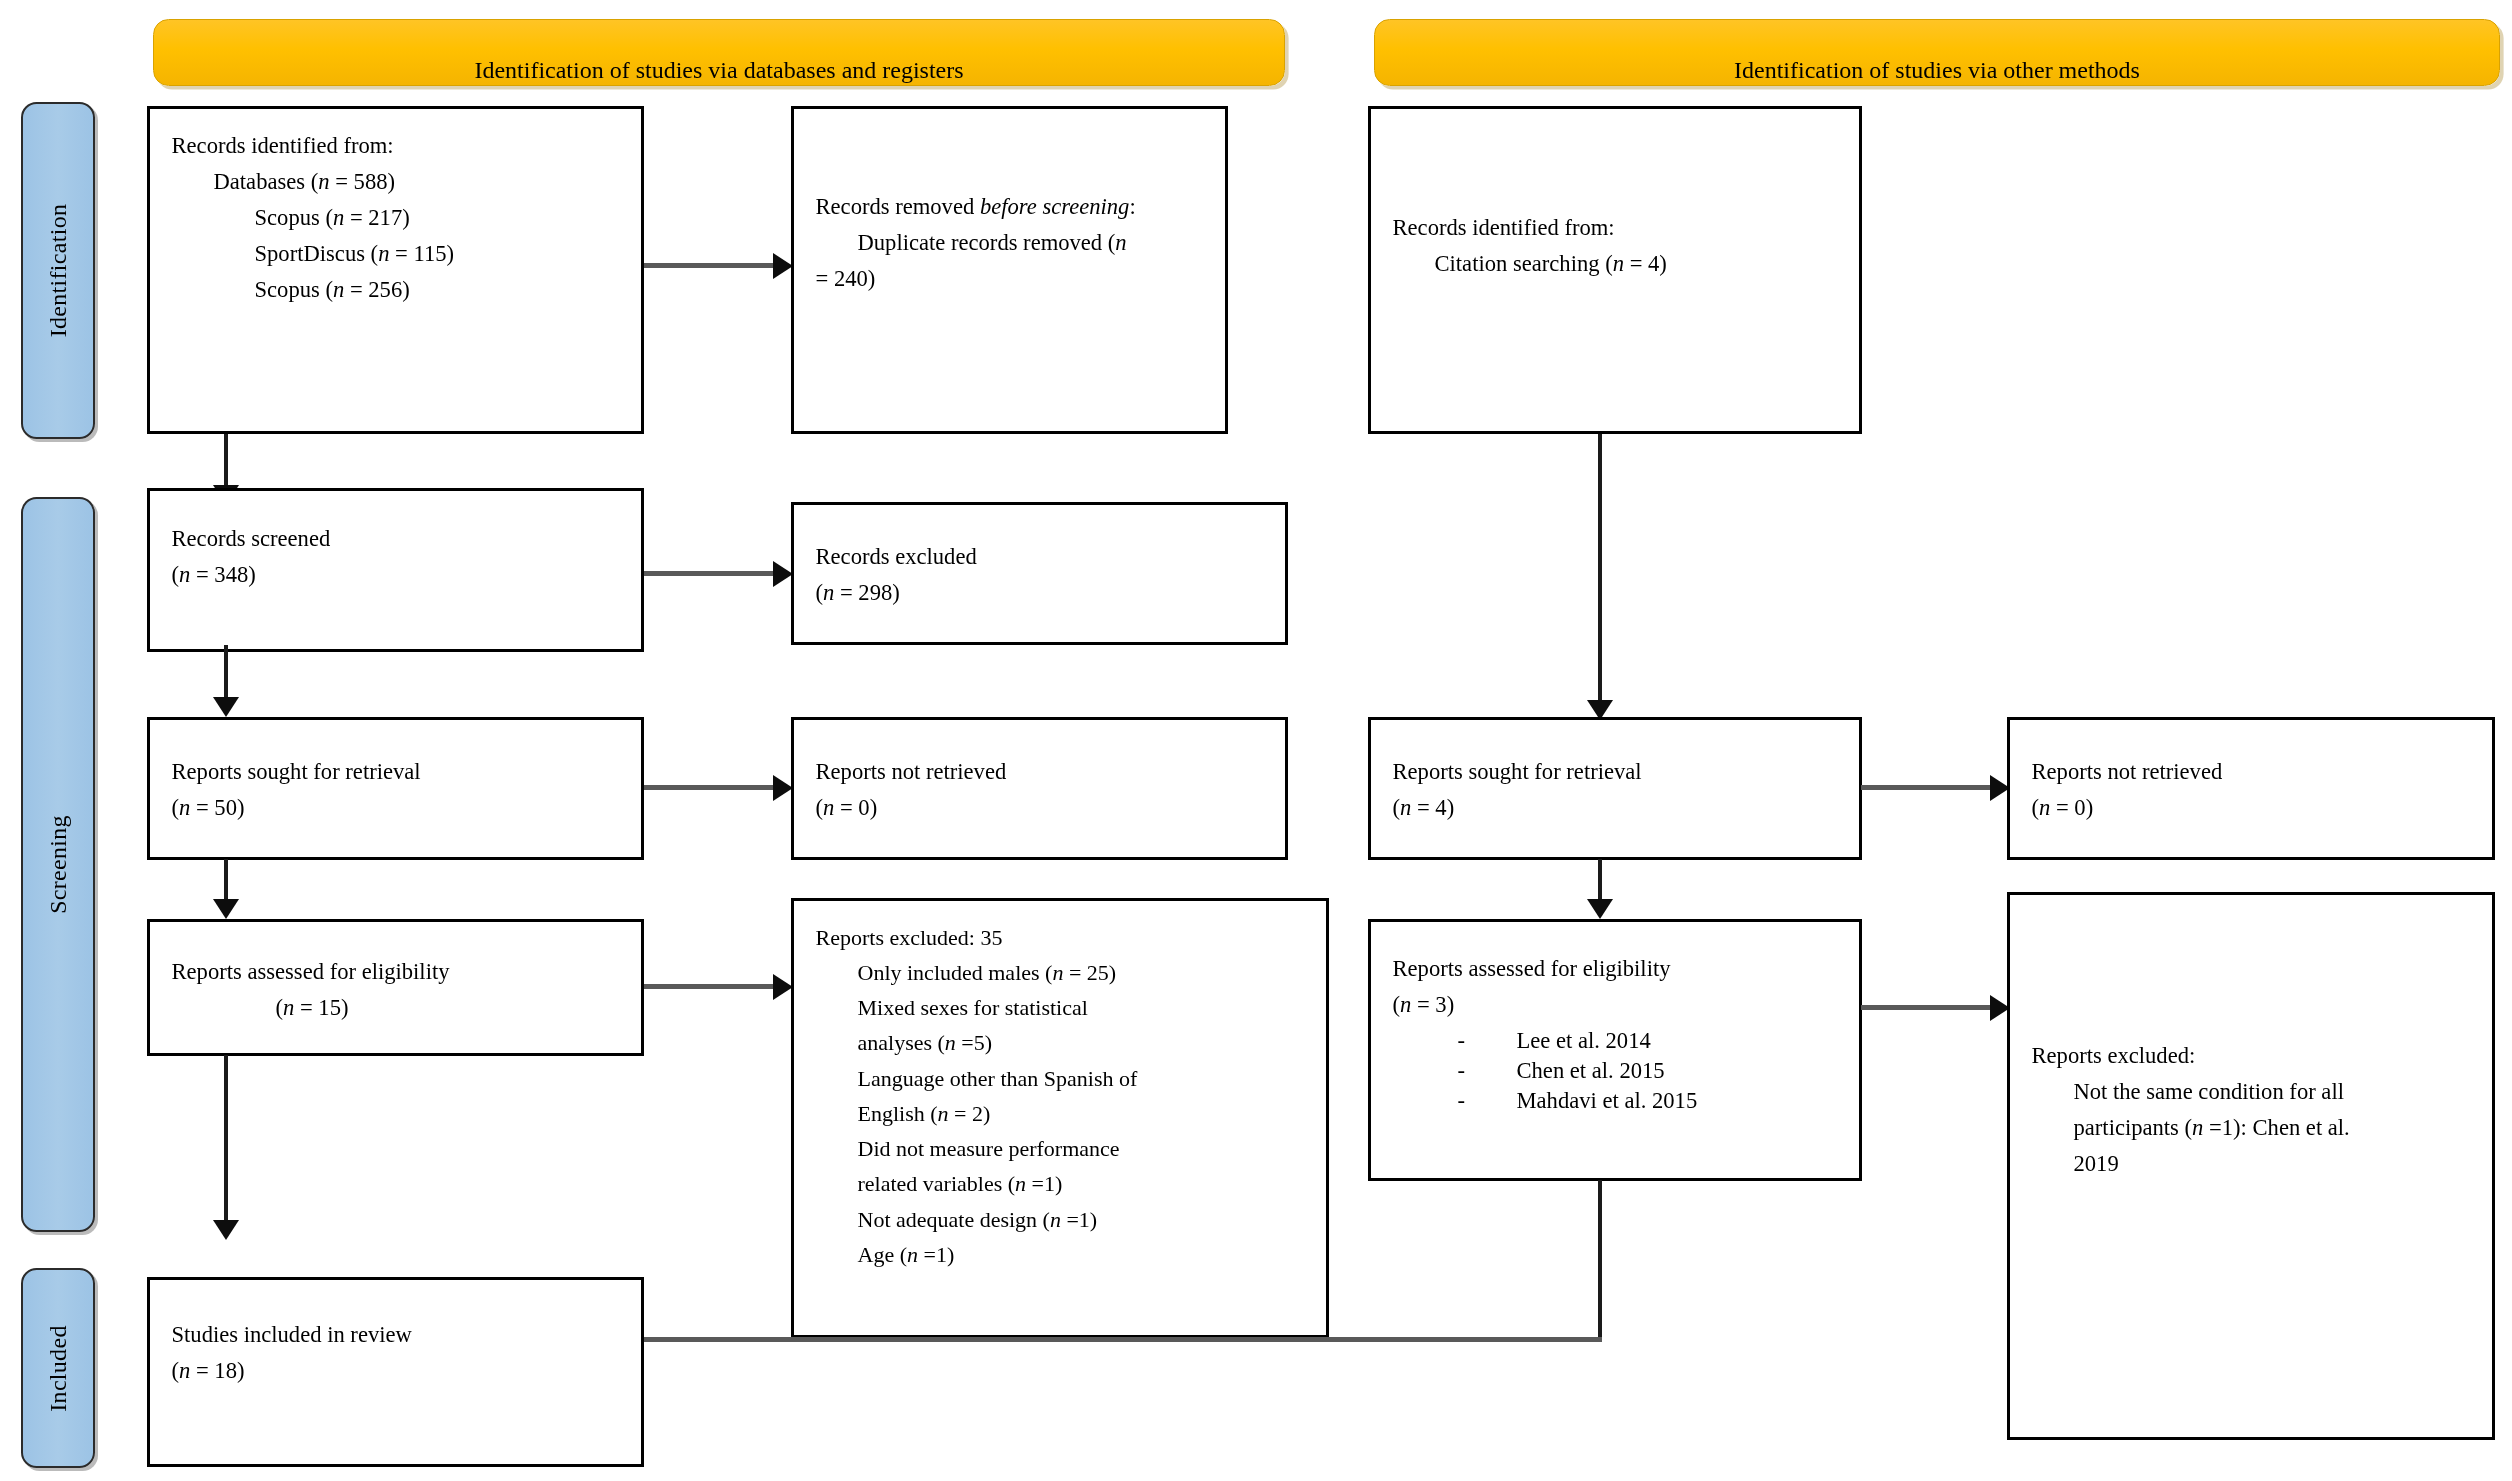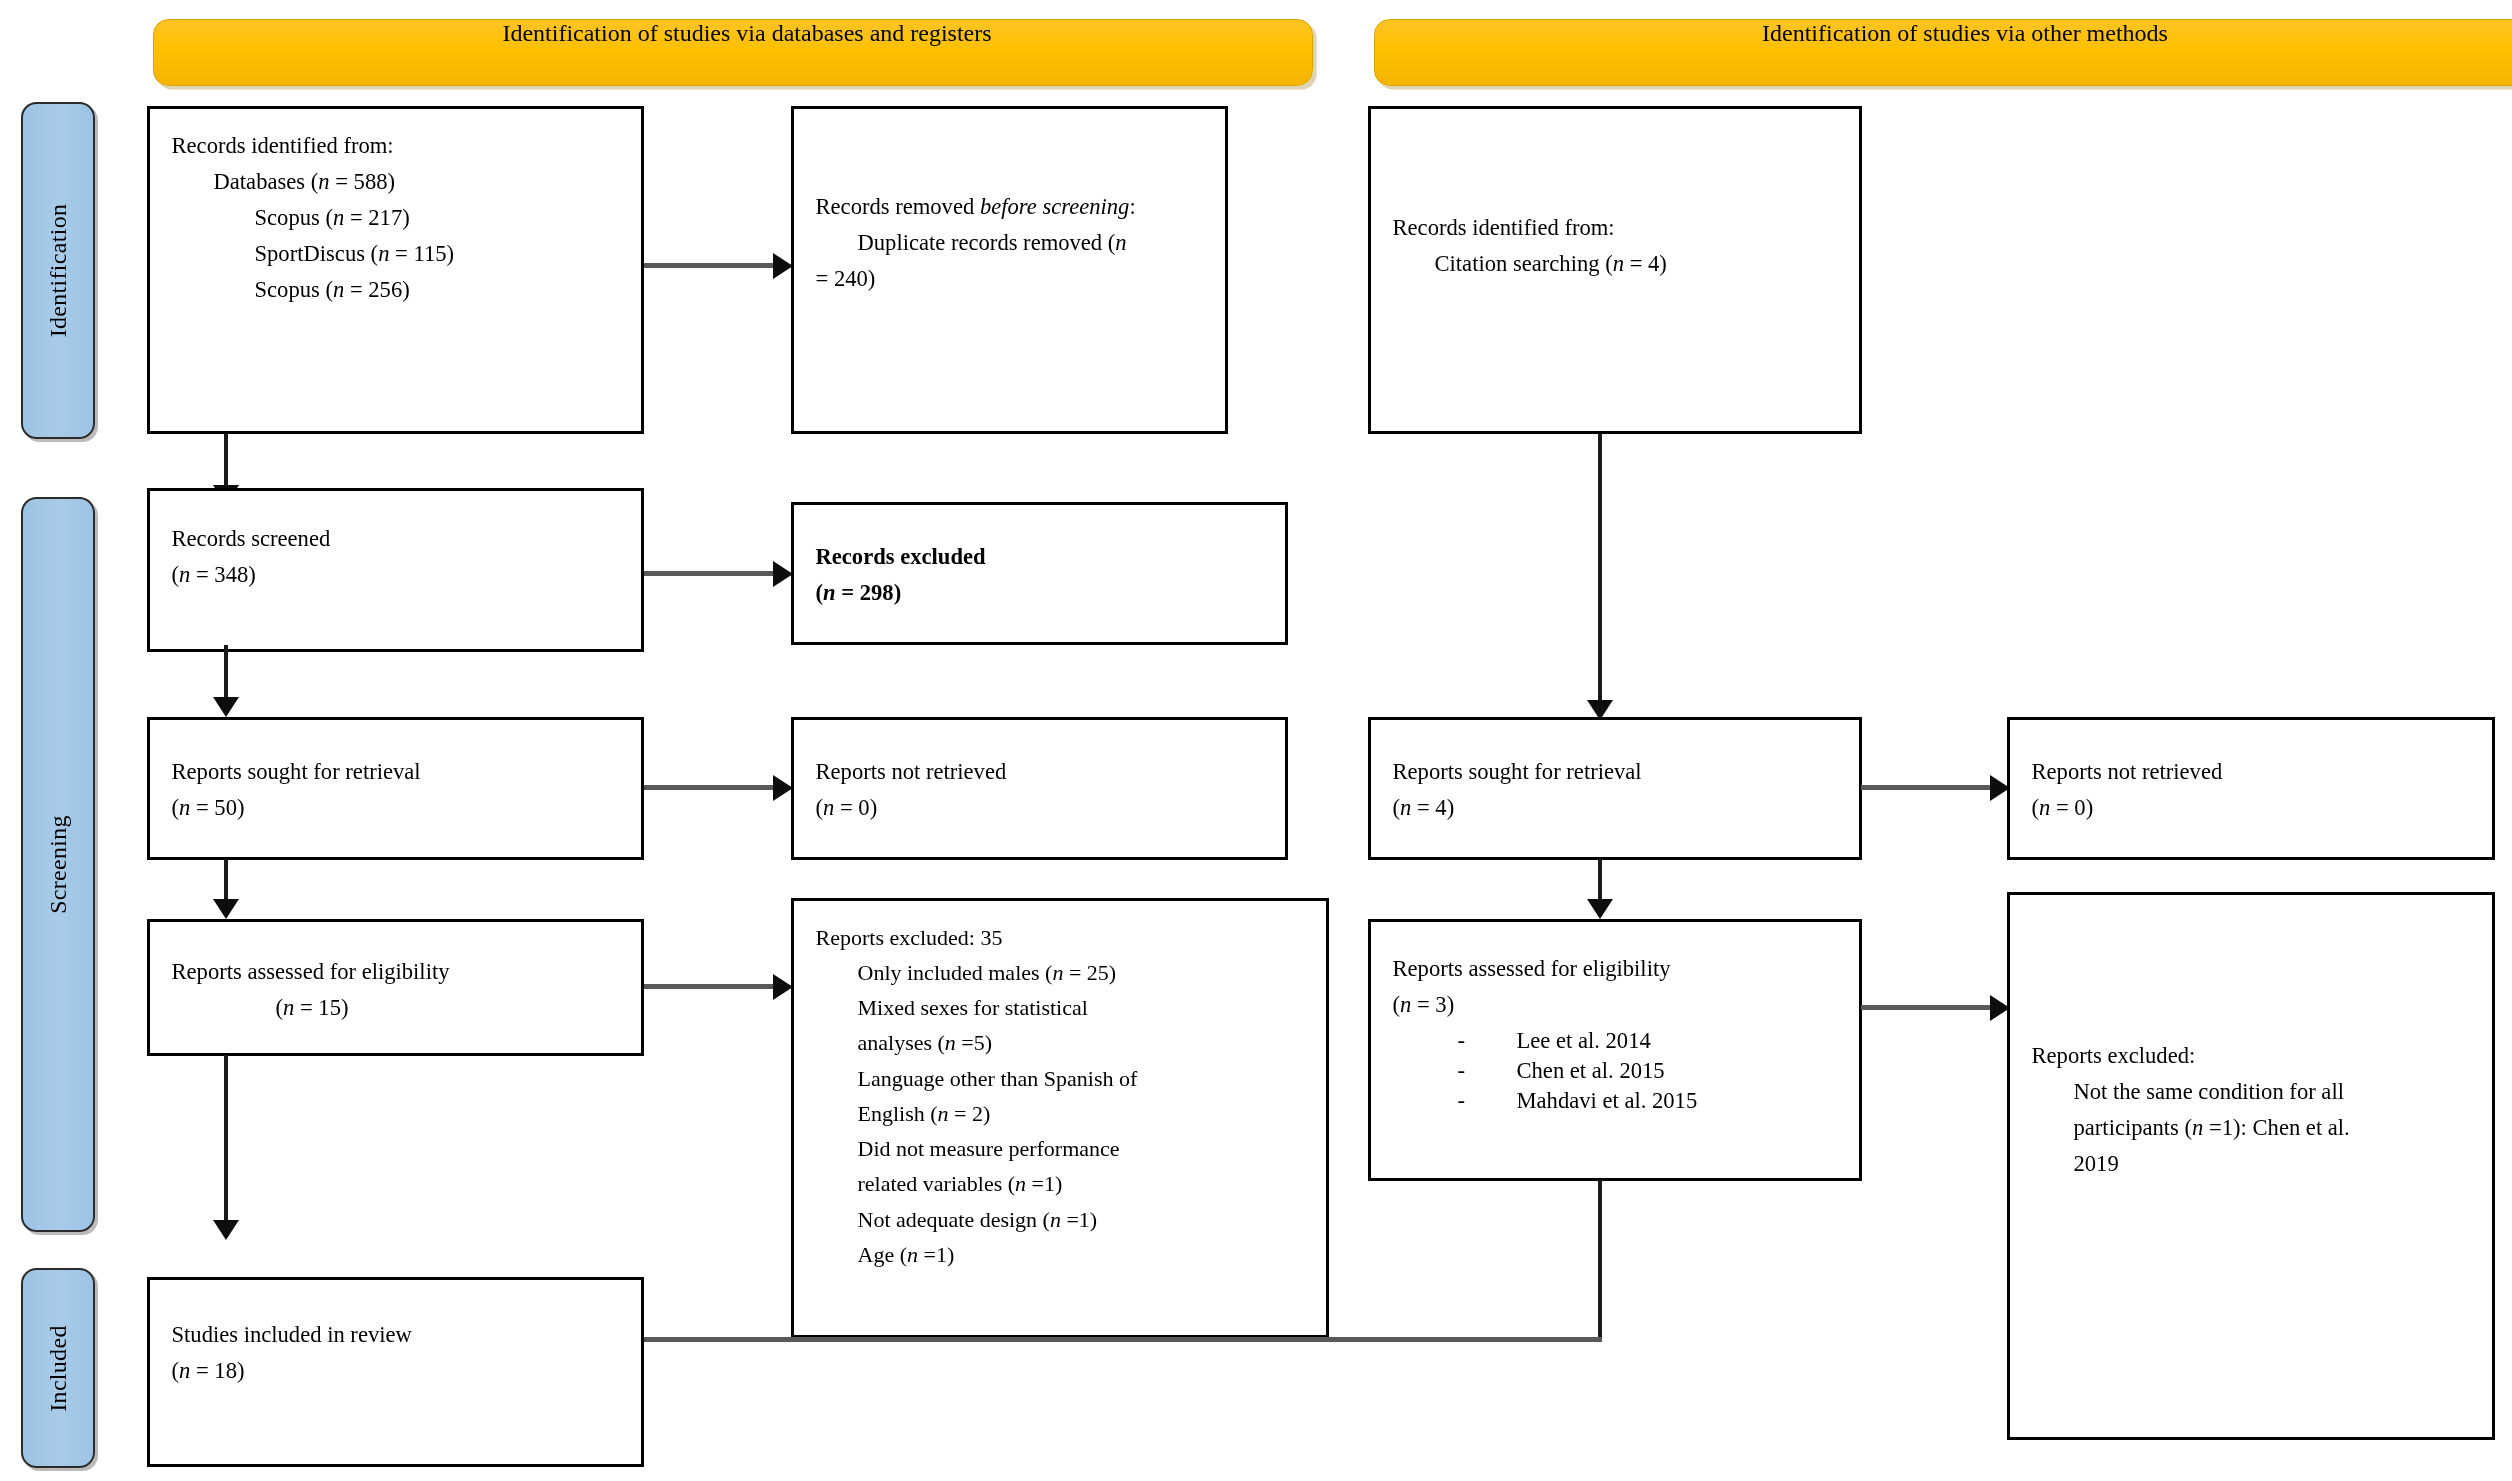--- a/index.html
+++ b/index.html
@@ -7,24 +7,23 @@
   body{font-family:"Liberation Serif","DejaVu Serif",serif;}
   #canvas{position:relative;width:2512px;height:1481px;background:#fff;overflow:hidden;}
 
   
   .banner{
     position:absolute;
     background:linear-gradient(180deg,#ffc425 0%,#ffc000 45%,#f5b400 100%);
     border:1.8px solid #d9a200;
     border-radius:15.5px;
     box-shadow:3.6px 3.6px 0 rgba(150,110,0,.30);
-    display:flex;align-items:flex-start;justify-content:center;
+    display:flex;align-items:flex-end;justify-content:center;
     color:#000;font-size:24px;line-height:1.15;
     text-align:center;
-    padding-left:28px;
   }
 
   
   .stage{
     position:absolute;
     background:linear-gradient(90deg,#9cc3e5 0%,#a8cbe8 50%,#9cc3e5 100%);
     border:2.4px solid #2b2b2b;
     border-radius:15.5px;
     box-shadow:3px 3px 0 rgba(60,60,60,.35);
     display:flex;align-items:center;justify-content:center;
@@ -139,21 +138,21 @@
   <div class="arr-d" style="left:1587px;top:700px;"></div>
 
   <div class="box" style="left:147px;top:488px;width:497px;height:164px;padding-top:27px;">
     <p>Records screened</p>
     <p>(<span class="nvar">n</span><span> = 348)</span></p>
   </div>
 
   <div class="hline" style="left:644px;top:571px;width:137px;"></div>
   <div class="arr-r" style="left:773px;top:561px;"></div>
 
-  <div class="box" style="left:791px;top:502px;width:497px;height:143px;padding-top:31px;font-weight:bold;">
+  <div class="box" style="left:791px;top:502px;width:497px;height:143px;padding-top:31px;">
     <p>Records excluded</p>
     <p>(<span class="nvar">n</span><span> = 298)</span></p>
   </div>
 
   <div class="vline-thin" style="left:224px;top:645px;height:65px;"></div>
   <div class="arr-d" style="left:213px;top:697px;"></div>
 
   <div class="box" style="left:147px;top:717px;width:497px;height:143px;padding-top:31px;">
     <p>Reports sought for retrieval</p>
     <p>(<span class="nvar">n</span><span> = 50)</span></p>

